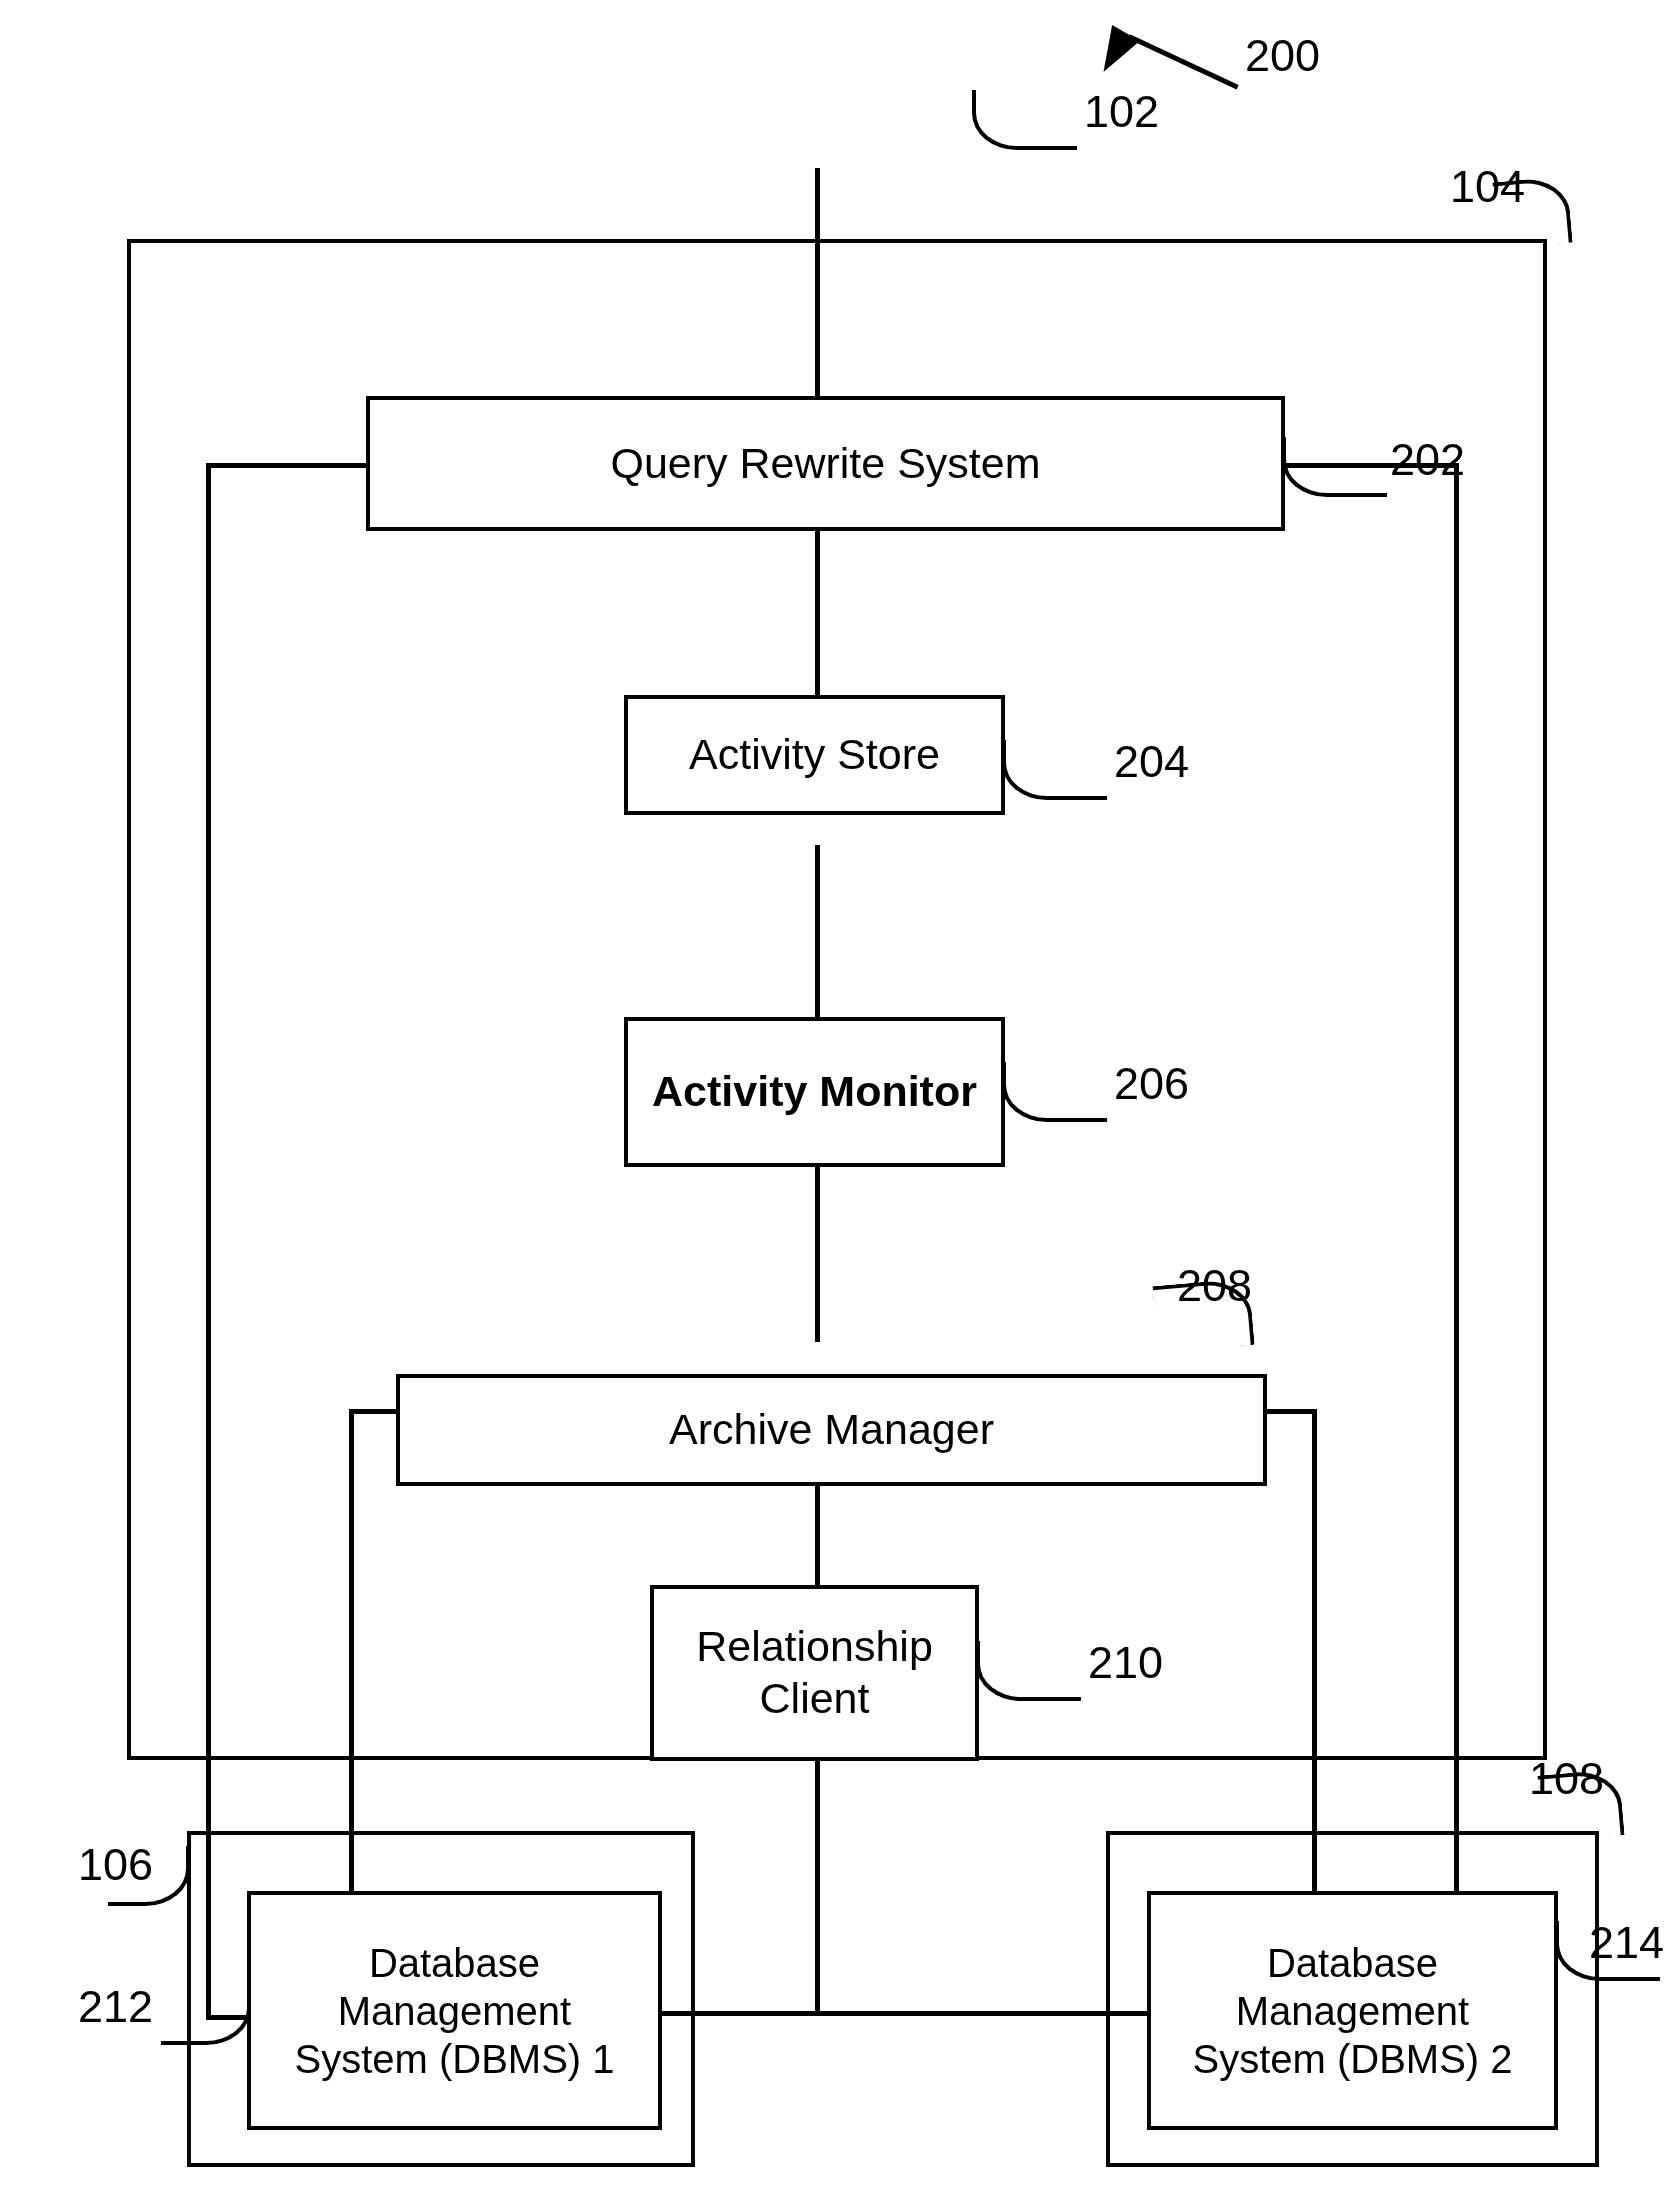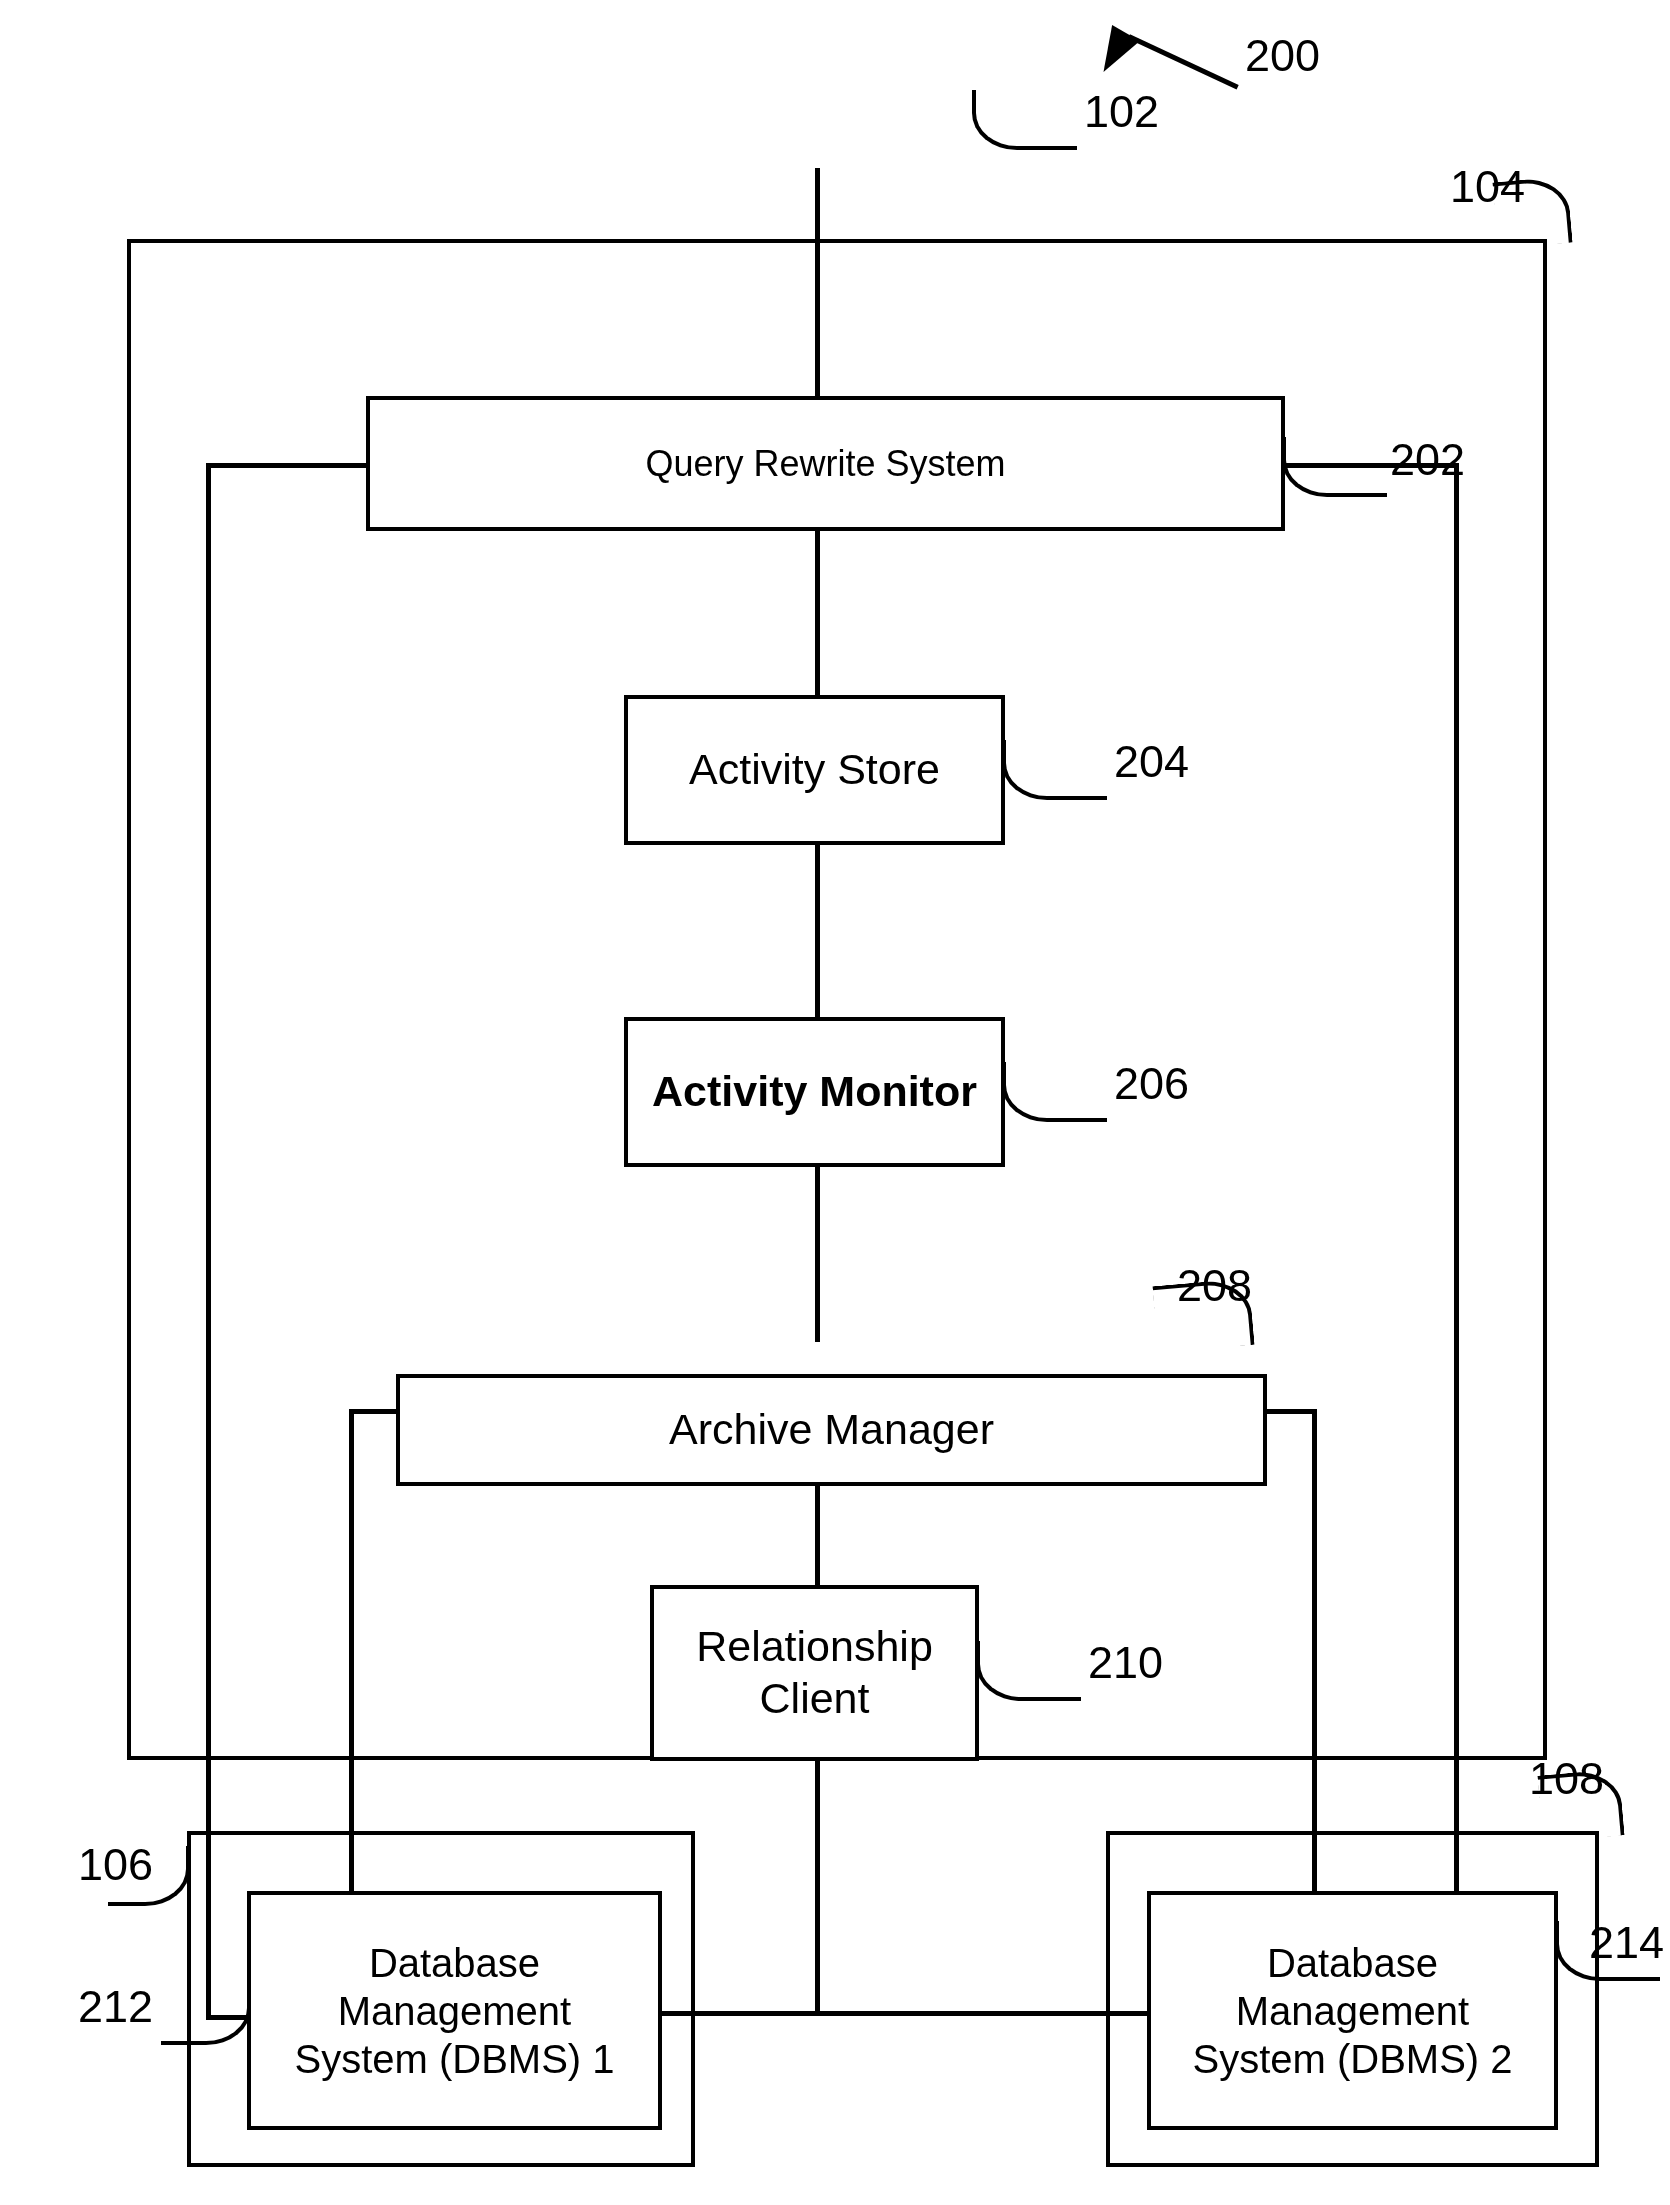--- a/index.html
+++ b/index.html
@@ -101,24 +101,24 @@
   <div class="line" style="left:1398px; top:2015px; width:60px; height:4.5px;"></div>
 
   <div class="line" style="left:349px; top:1409px; width:52px; height:4.5px;"></div>
   <div class="line" style="left:349px; top:1409px; width:4.5px; height:486px;"></div>
 
   <div class="line" style="left:1263px; top:1409px; width:52px; height:4.5px;"></div>
   <div class="line" style="left:1312px; top:1409px; width:4.5px; height:486px;"></div>
 
 
   <div class="box" style="left:366px; top:396px; width:919px; height:135px;">
-    <span class="box-text" style="font-size:36px;">Query Rewrite System</span>
+    <span class="box-text" style="font-size:43px;">Query Rewrite System</span>
   </div>
 
-  <div class="box" style="left:624px; top:695px; width:381px; height:150px;">
+  <div class="box" style="left:624px; top:695px; width:381px; height:120px;">
     <span class="box-text" style="font-size:43px;">Activity Store</span>
   </div>
 
   <div class="box" style="left:624px; top:1017px; width:381px; height:150px;font-weight:bold;">
     <span class="box-text" style="font-size:43px;">Activity Monitor</span>
   </div>
 
   <div class="box" style="left:396px; top:1374px; width:871px; height:112px;">
     <span class="box-text" style="font-size:43px;">Archive Manager</span>
   </div>

